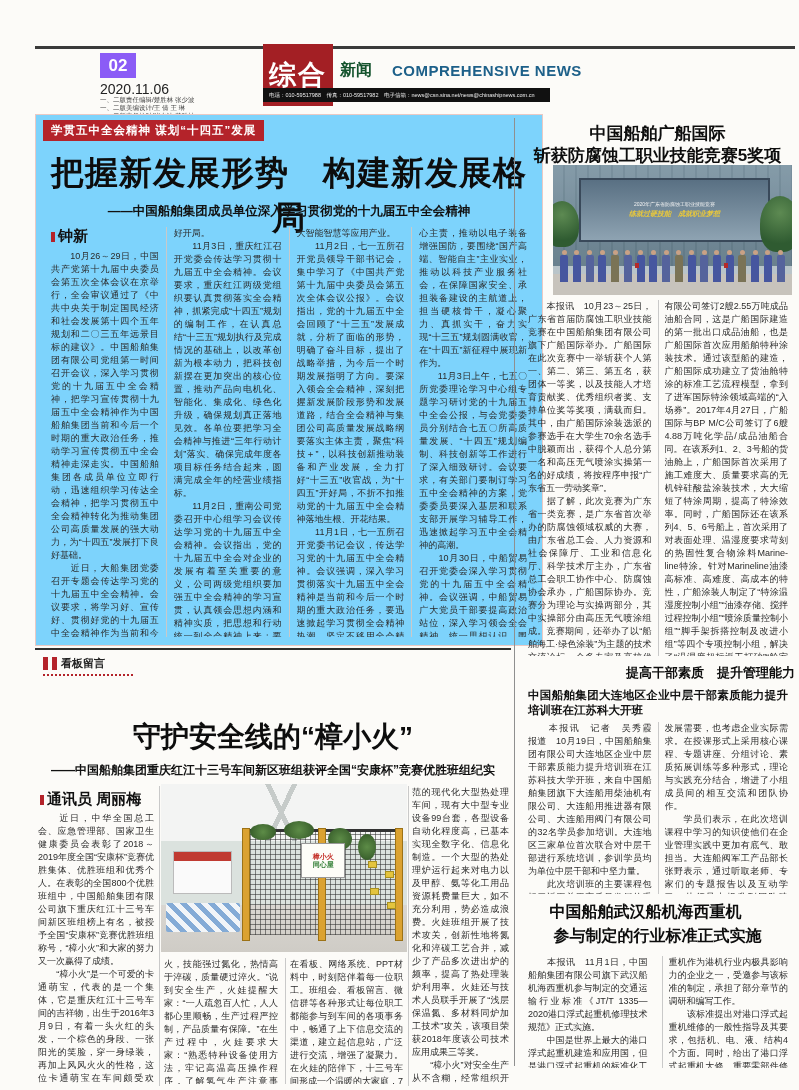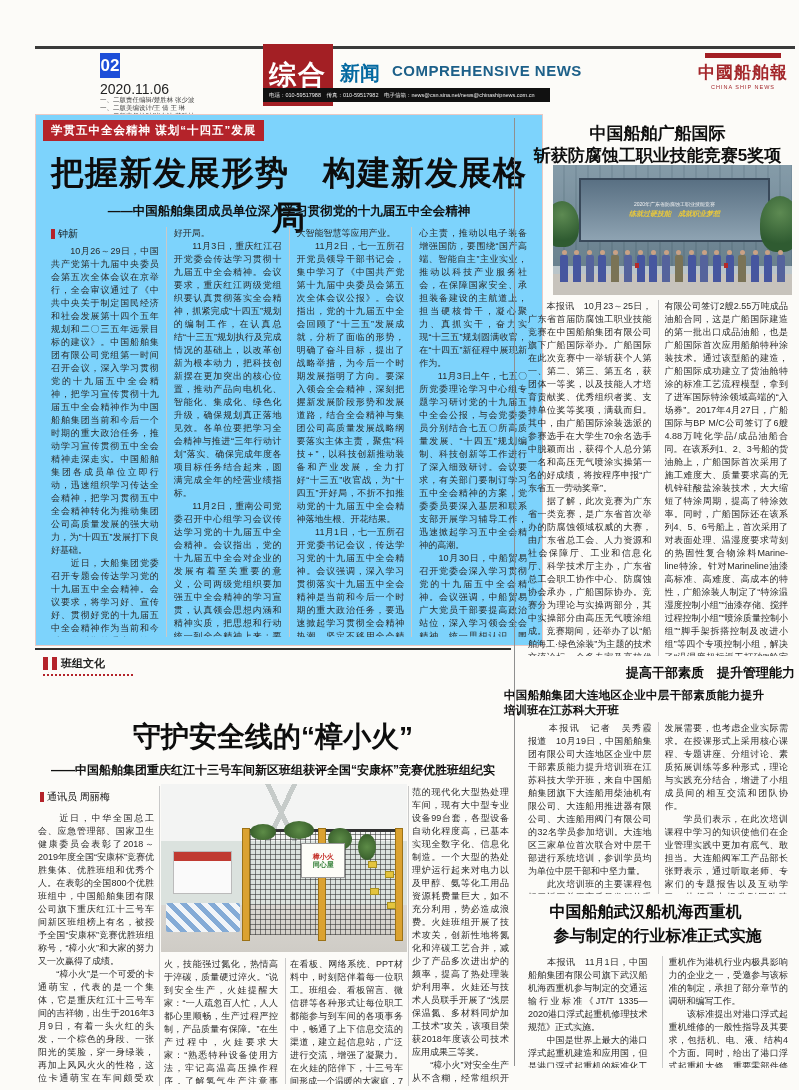--- a/index.html
+++ b/index.html
@@ -1,36 +1,36 @@
 <!DOCTYPE html>
 <html><head>
 <meta charset="utf-8">
 <style>
   html,body{margin:0;padding:0;background:#e9e7e2;}
   .page{position:relative;width:799px;height:1090px;background:#fcfbf8;margin:0 auto;
         font-family:"Liberation Sans",sans-serif;overflow:hidden;color:#222;}
   
   .toprule{position:absolute;left:35px;right:4px;top:46px;height:3px;background:#3a3a3a;}
-  .pagenum{position:absolute;left:100px;top:53px;width:20px;height:25px;background:#1d4ed8;
+  .pagenum{position:absolute;left:100px;top:53px;width:36px;height:25px;background:#8b5cf6;
            color:#fff;font-size:17px;font-weight:bold;text-align:center;line-height:25px;}
   .pagedate{position:absolute;left:100px;top:81px;font-size:14px;color:#222;}
   .credits{position:absolute;left:100px;top:96px;font-size:6.5px;line-height:8px;color:#444;white-space:pre-wrap;}
   .secbadge{position:absolute;left:263px;top:44px;width:70px;height:62px;background:#a31f24;
             color:#fff;font-size:27px;font-weight:bold;text-align:center;line-height:62px;letter-spacing:2px;}
-  .sectitle{position:absolute;left:340px;top:60px;font-size:20px;font-weight:bold;color:#0369a1;}
+  .sectitle{position:absolute;left:340px;top:60px;font-size:16px;font-weight:bold;color:#14532d;}
   .secen{position:absolute;left:392px;top:62px;font-size:15px;font-weight:bold;color:#1d6089;letter-spacing:.5px;}
   .contactbar{position:absolute;left:263px;top:88px;width:275px;height:14px;background:#111;color:#eee;
               font-size:5.5px;line-height:14px;padding:0 6px;white-space:nowrap;overflow:hidden;}
   .masthead{position:absolute;left:693px;top:53px;width:100px;text-align:center;}
   .masthead .mtop{height:5px;background:#a31f24;margin:0 12px 3px 12px;}
   .masthead .mcn{color:#a3272b;font-size:17px;font-weight:bold;font-family:"Liberation Serif",serif;letter-spacing:1px;}
   .masthead .men{color:#a3272b;font-size:5.5px;letter-spacing:1px;}
   
   .coltext{font-size:9px;line-height:13px;text-align:justify;color:#2a2a2a;white-space:pre-wrap;overflow:hidden;height:100%;}
-  .byline{display:flex;align-items:center;gap:3px;font-size:10px;font-weight:normal;color:#111;margin-bottom:4px;}
+  .byline{display:flex;align-items:center;gap:3px;font-size:15px;font-weight:bold;color:#111;margin-bottom:4px;}
   .redbar{width:4px;height:10px;background:#b4232a;display:inline-block;}
   .vrule{position:absolute;width:1px;background:#9a9a9a;}
   
   .leadbox{position:absolute;left:35px;top:114px;width:506px;height:530px;border:1px solid #eac9c4;background:#7dd3fc;}
   .leadtag{position:absolute;left:7px;top:5px;background:#b4232a;color:#fff;font-size:11.5px;font-weight:bold;
            padding:3px 8px;letter-spacing:1px;}
   .leadhead{position:absolute;left:0;right:0;top:36px;text-align:center;font-size:33px;font-weight:900;
             color:#0d0d0d;letter-spacing:1px;}
   .leadsub{position:absolute;left:0;right:0;top:88px;text-align:center;font-size:12.5px;font-weight:bold;color:#111;}
   .leadcols{position:absolute;left:8px;right:8px;top:112px;bottom:8px;display:flex;}
@@ -54,21 +54,21 @@
   .tdiv2{left:285px;top:958px;height:126px;background:#c9c9c9;}
   .tdiv3{left:408px;top:786px;height:300px;background:#c9c9c9;}
   
   .rblockrule{left:514px;top:118px;height:948px;background:#8f8f8f;}
   .a-head1{position:absolute;left:520px;top:122px;width:275px;text-align:center;font-size:17px;font-weight:900;color:#0d0d0d;}
   .a-head2{position:absolute;left:520px;top:144px;width:275px;text-align:center;font-size:17px;font-weight:900;color:#0d0d0d;}
   .a-cols{position:absolute;left:522px;top:300px;width:272px;height:356px;display:flex;}
   .rcol{flex:1;padding:0 6px;overflow:hidden;}
   .rcol + .rcol{border-left:1px solid #c9c9c9;}
   .b-head{position:absolute;left:520px;top:664px;width:275px;text-align:right;font-size:13px;font-weight:900;color:#0d0d0d;}
-  .b-sub{position:absolute;left:504px;top:688px;width:260px;font-size:11.5px;font-weight:bold;color:#111;text-align:justify;line-height:15px;}
+  .b-sub{position:absolute;left:528px;top:688px;width:260px;font-size:11.5px;font-weight:bold;color:#111;text-align:justify;line-height:15px;}
   .b-cols{position:absolute;left:522px;top:722px;width:272px;height:172px;display:flex;}
   .c-head1{position:absolute;left:508px;top:902px;width:275px;text-align:center;font-size:16px;font-weight:900;color:#0d0d0d;}
   .c-head2{position:absolute;left:520px;top:926px;width:275px;text-align:center;font-size:16px;font-weight:900;color:#0d0d0d;}
   .c-cols{position:absolute;left:522px;top:956px;width:272px;height:112px;display:flex;gap:8px;}
   
   .photoA{position:absolute;left:553px;top:165px;width:239px;height:130px;overflow:hidden;
           background:linear-gradient(#e6edf1 0%,#cdd8dd 45%,#b9c4c9 60%);}
   .pa-glass{position:absolute;left:0;right:0;top:0;height:78%;
      background:repeating-linear-gradient(90deg,#a5b8c2 0 10px,#93a8b3 10px 12px),
                 linear-gradient(#b4c5ce,#8fa3ae);background-blend-mode:multiply;opacity:.85;}
@@ -116,25 +116,20 @@
   <div class="toprule"></div>
   <div class="pagenum">02</div>
   <div class="pagedate">2020.11.06</div>
   <div class="credits">一、二版责任编辑/楚胜林 张少波
 一、二版美编设计/王 倩 王 琳
 一、二版责任校对/张少波 楚胜林</div>
   <div class="secbadge">综合</div>
   <div class="sectitle">新闻</div>
   <div class="secen">COMPREHENSIVE NEWS</div>
   <div class="contactbar">电话：010-59517988　传真：010-59517982　电子信箱：news@csn.sina.net/news@chinashipnews.com.cn</div>
-  <div class="masthead">
-    <div class="mtop"></div>
-    <div class="mcn">中國船舶報</div>
-    <div class="men">CHINA SHIP NEWS</div>
-  </div>
 
   <div class="leadbox">
     <div class="leadtag">学贯五中全会精神 谋划“十四五”发展</div>
     <div class="leadhead">把握新发展形势　构建新发展格局</div>
     <div class="leadsub">——中国船舶集团成员单位深入学习贯彻党的十九届五中全会精神</div>
     <div class="leadcols">
       <div class="leadcol">
         <div class="byline">
           <span class="redbar"></span>
           <span>钟新</span>
@@ -235,21 +230,21 @@
     <div class="rcol">
         <div class="coltext">重机作为港机行业内极具影响力的企业之一，受邀参与该标准的制定，承担了部分章节的调研和编写工作。
 　　该标准提出对港口浮式起重机维修的一般性指导及其要求，包括机、电、液、结构4个方面。同时，给出了港口浮式起重机大修、重要零部件修理或更换后的试验方法和检验要求，适用于港口浮式起重机、近海浮式起重机、电力驱动或液压驱动浮式起重机，具有重要的社会价值和经济意义。（汪涛）</div>
       </div>
   </div>
 
   <div class="midrule"></div>
   <div class="seclabel">
     <span class="b1"></span>
     <span class="b2"></span>
-    <span>班组文化</span>
+    <span>看板留言</span>
   </div>
   <div class="seclabel-dots"></div>
   <div class="teamhead">守护安全线的“樟小火”</div>
   <div class="teamsub">——中国船舶集团重庆红江十三号车间新区班组获评全国“安康杯”竞赛优胜班组纪实</div>
   <div class="byline team-byline">
     <span class="redbar"></span>
     <span>通讯员 周丽梅</span>
   </div>
 
   <div class="teamcol1">

